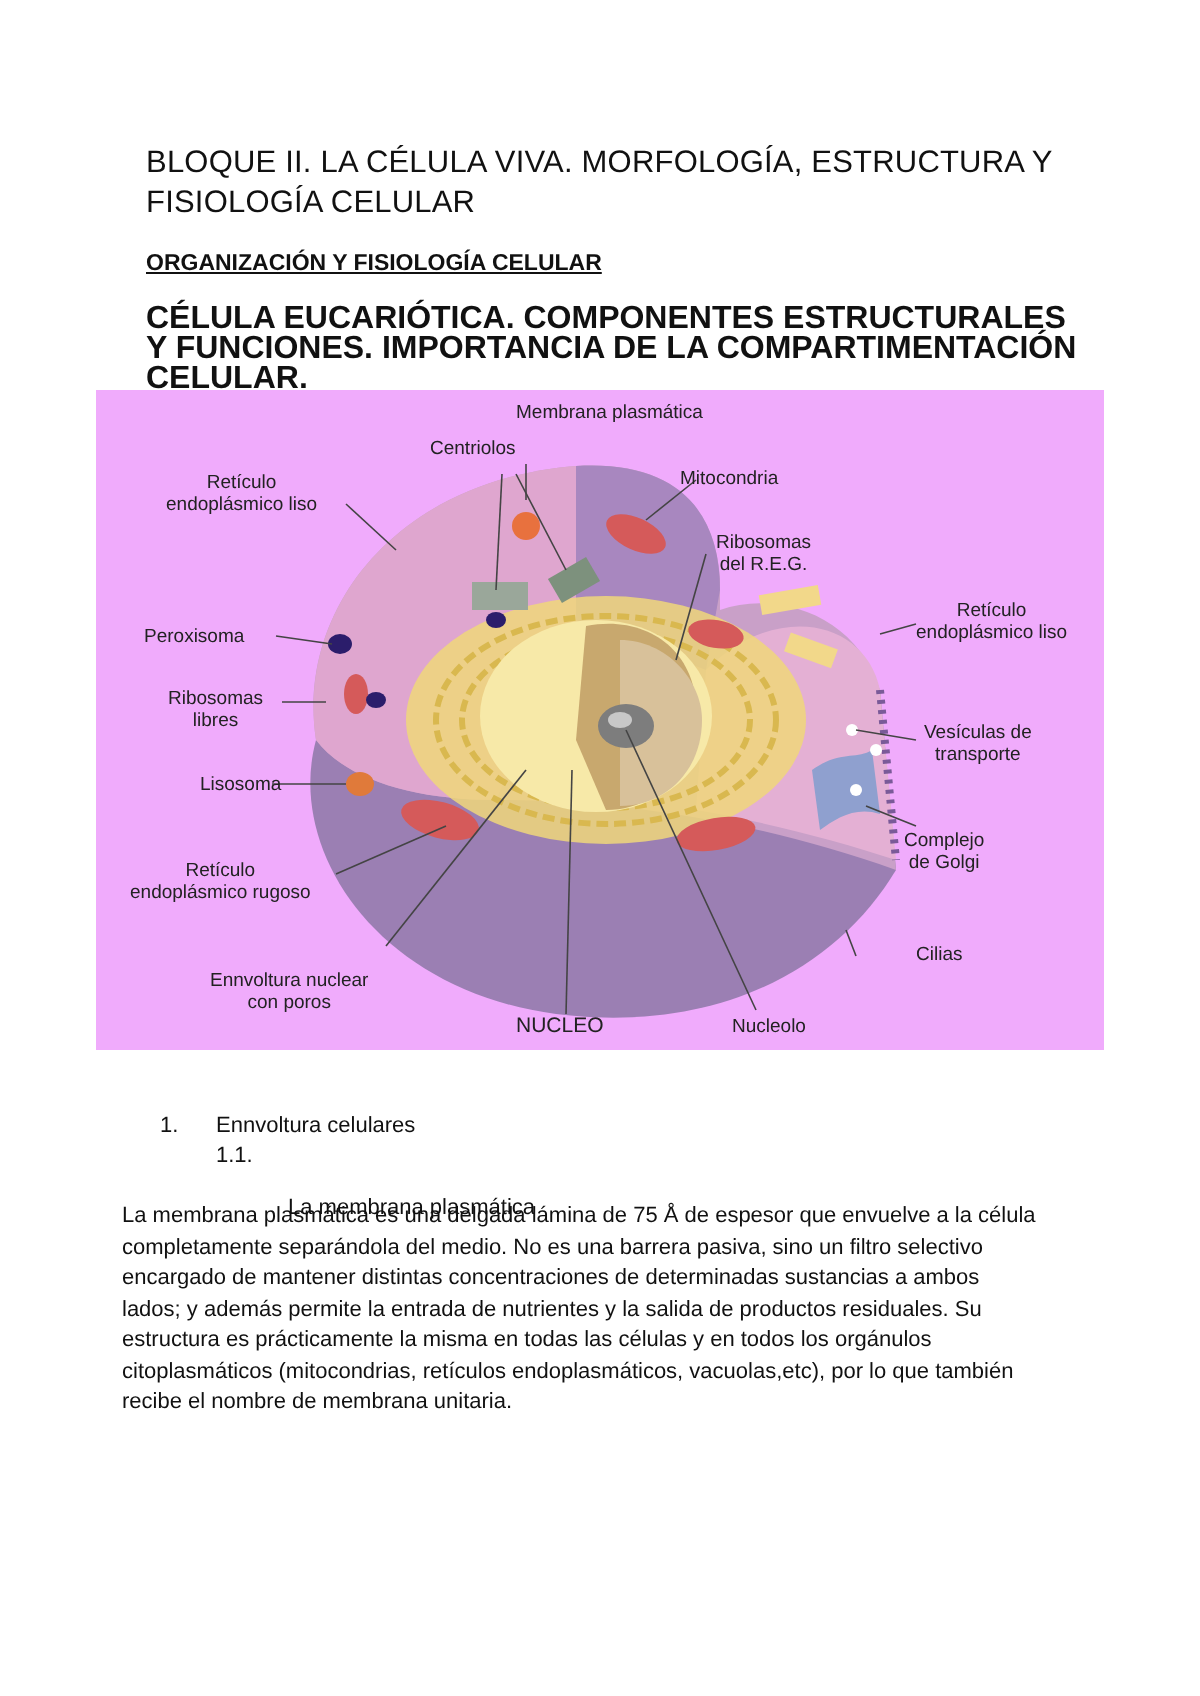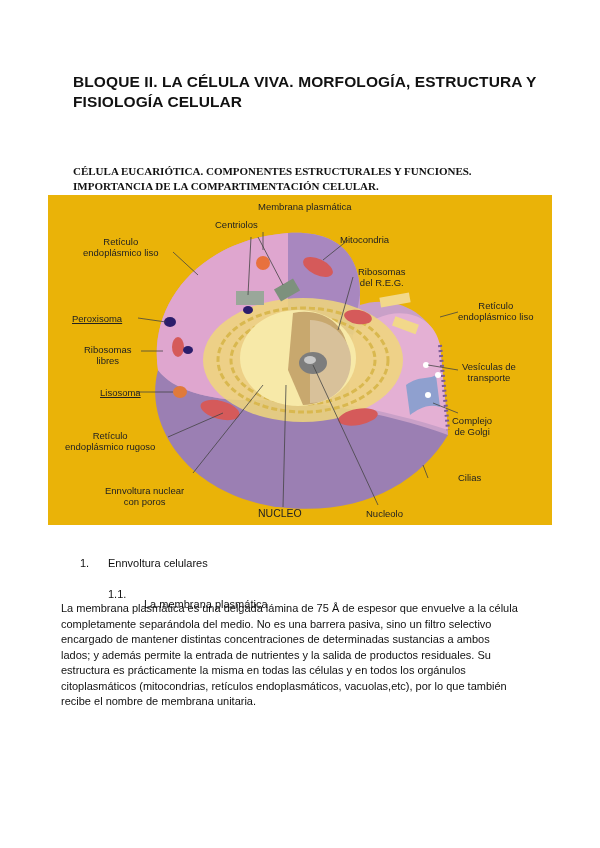--- a/index.html
+++ b/index.html
@@ -1,38 +1,39 @@
 <!DOCTYPE html>
 <html><head>
   <meta charset="utf-8">
   <style>
     html, body { margin: 0; padding: 0; background: #ffffff; }
     body { width: 600px; height: 848px; position: relative; overflow: hidden; font-family: "Liberation Sans", sans-serif; color: #000; }
     .page { position: absolute; left: 0; top: 0; width: 600px; height: 848px; }
-    .title { position: absolute; left: 73px; top: 72px; width: 470px; font-weight: bold; font-size: 15.5px; line-height: 20px; letter-spacing: 0.1px; color: #111; }
+    .title { position: absolute; left: 73px; top: 72px; width: 470px; font-weight: normal; font-size: 15.5px; line-height: 20px; letter-spacing: 0.1px; color: #111; }
     .subhead { position: absolute; left: 73px; top: 126px; font-weight: bold; font-size: 11.5px; text-decoration: underline; color: #111; }
-    .section { position: absolute; left: 73px; top: 164px; width: 470px; font-weight: bold; font-size: 11px; line-height: 15px; color: #111; font-family: Liberation Serif, serif; }
-    .figure { position: absolute; left: 48px; top: 195px; width: 504px; height: 330px; background: #eab308; overflow: hidden; }
+    .section { position: absolute; left: 73px; top: 152px; width: 470px; font-weight: bold; font-size: 16px; line-height: 15px; color: #111; }
+    .figure { position: absolute; left: 48px; top: 195px; width: 504px; height: 330px; background: #f0abfc; overflow: hidden; }
     .figure svg { position: absolute; left: 0; top: 0; }
     .lbl { position: absolute; font-size: 9.5px; line-height: 11px; color: #222; text-align: center; white-space: nowrap; }
-    .lbl.left { text-align: center; text-decoration: underline; }
+    .lbl.left { text-align: center; }
     .list { position: absolute; left: 80px; top: 556px; font-size: 11px; line-height: 15px; color: #111; }
     .list .row { position: relative; height: 15px; }
     .list .num { position: absolute; left: 0; }
     .list .txt { position: absolute; left: 28px; white-space: nowrap; }
-    .list .num2 { position: absolute; left: 28px; margin-top: 16px; }
+    .list .num2 { position: absolute; left: 28px; }
     .list .txt2 { position: absolute; left: 64px; white-space: nowrap; margin-top: 26px; }
     .para { position: absolute; left: 61px; top: 601px; width: 460px; font-size: 11px; line-height: 15.5px; color: #111; }
   </style>
 </head>
 <body>
 
 <div class="page">
 
   <div class="title">BLOQUE II. LA CÉLULA VIVA. MORFOLOGÍA, ESTRUCTURA Y FISIOLOGÍA CELULAR</div>
+  <div class="subhead">ORGANIZACIÓN Y FISIOLOGÍA CELULAR</div>
   <div class="section">CÉLULA EUCARIÓTICA. COMPONENTES ESTRUCTURALES Y FUNCIONES. IMPORTANCIA DE LA COMPARTIMENTACIÓN CELULAR.</div>
 
   <div class="figure">
     <svg width="504" height="330" viewBox="0 0 504 330">
 
       <path d="M110,175 C95,230 140,300 230,312 C310,322 370,290 400,240 L392,150 Z" fill="#9b7fb3"></path>
 
       <path d="M110,175 C100,110 150,45 240,38 C290,35 310,60 312,95 L312,110 C340,100 380,112 392,150 L400,240 C330,215 260,205 200,205 C160,205 125,195 110,175 Z" fill="#c9a0c8"></path>
 
       <path d="M110,175 C100,110 150,45 240,38 L240,115 L200,205 C160,205 125,195 110,175 Z" fill="#dfa6cf"></path>

